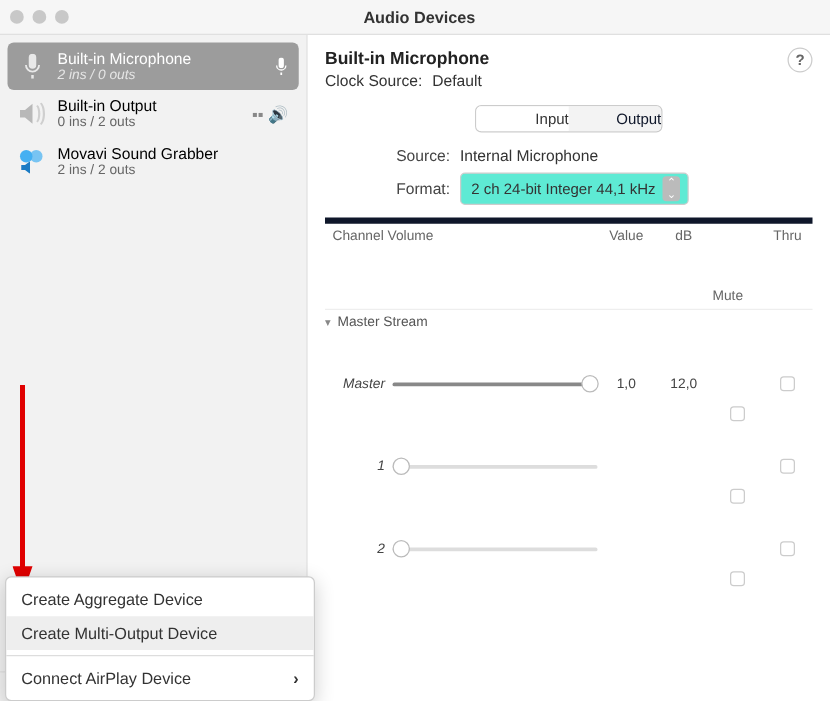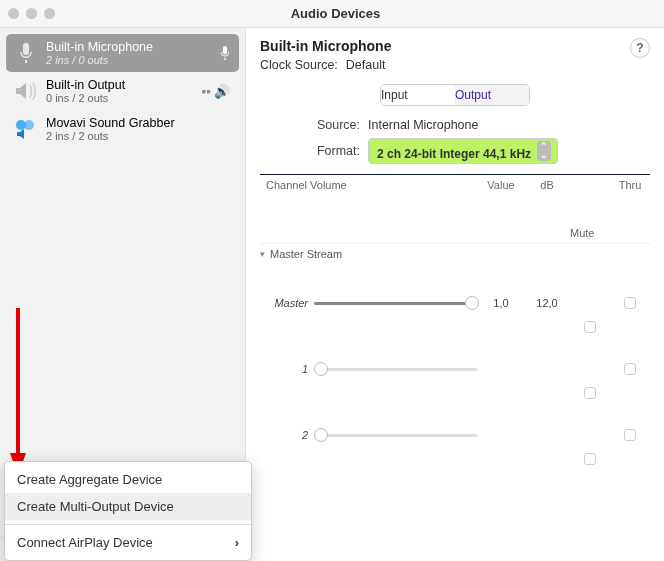--- a/index.html
+++ b/index.html
@@ -28,26 +28,26 @@
 .menu-sep { height: 1px; background: #ddd; margin: 4px 0; }
 .red-box { position: absolute; border: 3px solid #e00000; pointer-events: none; }
 .arrow-ann { position: absolute; pointer-events: none; }
 .content { flex: 1; background: #fff; padding: 10px 14px 0 14px; overflow: hidden; }
 .hdr { display: flex; justify-content: space-between; align-items: flex-start; }
 .hdr h2 { font-size: 14px; font-weight: 700; color: #222; }
 .help { width: 20px; height: 20px; border-radius: 50%; border: 1px solid #ccc; display: flex; align-items: center; justify-content: center; font-size: 12px; font-weight: 700; color: #666; }
 .row { display: flex; align-items: center; font-size: 12.5px; color: #333; margin-top: 6px; gap: 8px; }
 .row .lbl { width: 100px; text-align: right; color: #444; }
 .seg { display: flex; margin: 12px auto; width: 150px; border: 1px solid #ccc; border-radius: 5px; overflow: hidden; font-size: 12px; }
-.seg div { flex: 1; text-align: left; padding: 3px 0; }
+.seg div { flex: 1; text-align: right; padding: 3px 0; }
 .seg .active { background: #fff; color: #333; }
-.seg .inactive { background: #f3f3f3; color: #4c1d95; }
-.select { display: inline-flex; align-items: flex-end; border: 1px solid #ccc; border-radius: 4px; padding: 2px 6px 2px 8px; font-size: 12px; gap: 6px; background: #bef264; font-weight: bold; }
+.seg .inactive { background: #f3f3f3; color: #0f172a; }
+.select { display: inline-flex; align-items: center; border: 1px solid #ccc; border-radius: 4px; padding: 2px 6px 2px 8px; font-size: 12px; gap: 6px; background: #5eead4; }
 .sel-caret { background: #bbb; border-radius: 3px; color: #fff; font-size: 9px; padding: 1px 3px; line-height: 1; }
-.table-hdr { display: flex; font-size: 11px; color: #666; border-top: 1px solid #0f172a; border-bottom: 1px solid #eee; padding: 4px 0; margin-top: 10px; }
+.table-hdr { display: flex; font-size: 11px; color: #666; border-top: 5px solid #0f172a; border-bottom: 1px solid #eee; padding: 4px 0; margin-top: 10px; }
 .col-ch { flex: 1; padding-left: 6px; }
 .col-v { width: 46px; text-align: center; }
 .col-db { width: 46px; text-align: center; }
 .col-m { width: 40px; text-align: left; margin-top: 48px; }
 .col-t { width: 40px; text-align: center; }
 .stream-row { display: flex; font-size: 11px; color: #555; padding: 4px 0; align-items: center; }
 .caret-sm { width: 10px; font-size: 9px; color: #888; }
 .ch-row { display: flex; align-items: center; font-size: 11px; color: #444; padding: 3px 0; }
 .ch-lbl { width: 54px; text-align: right; padding-right: 6px; font-style: italic; }
 .slider { flex: 1; height: 14px; display: flex; align-items: center; position: relative; }

